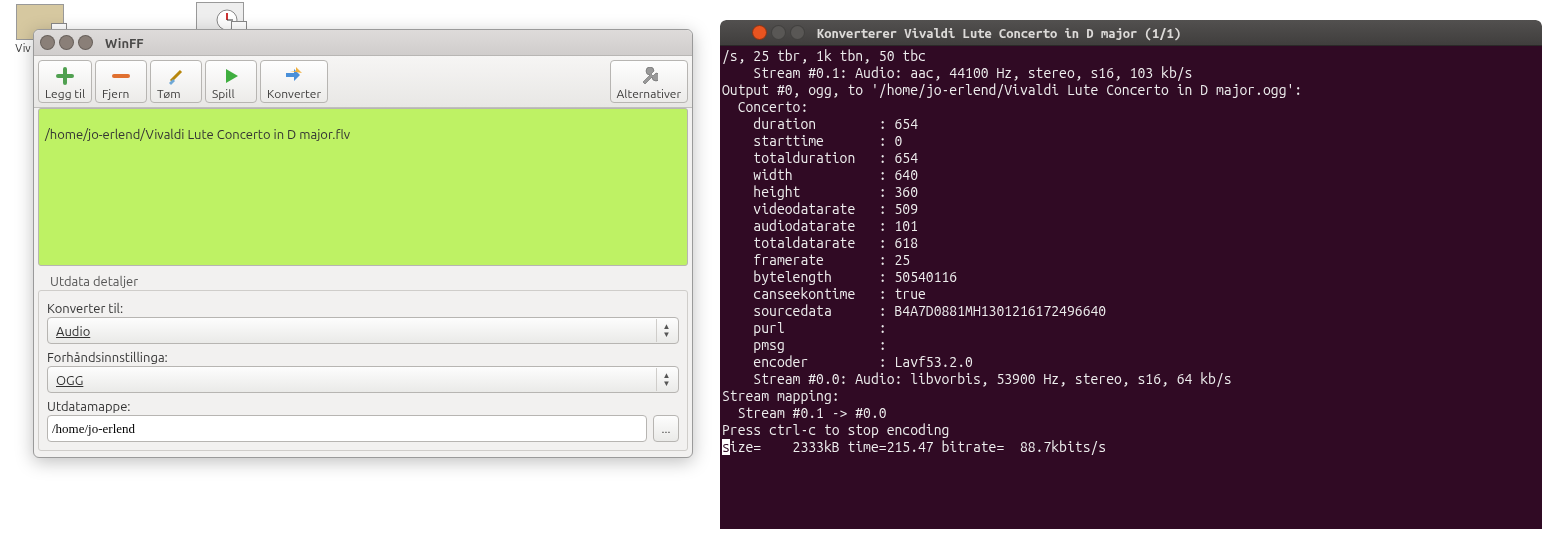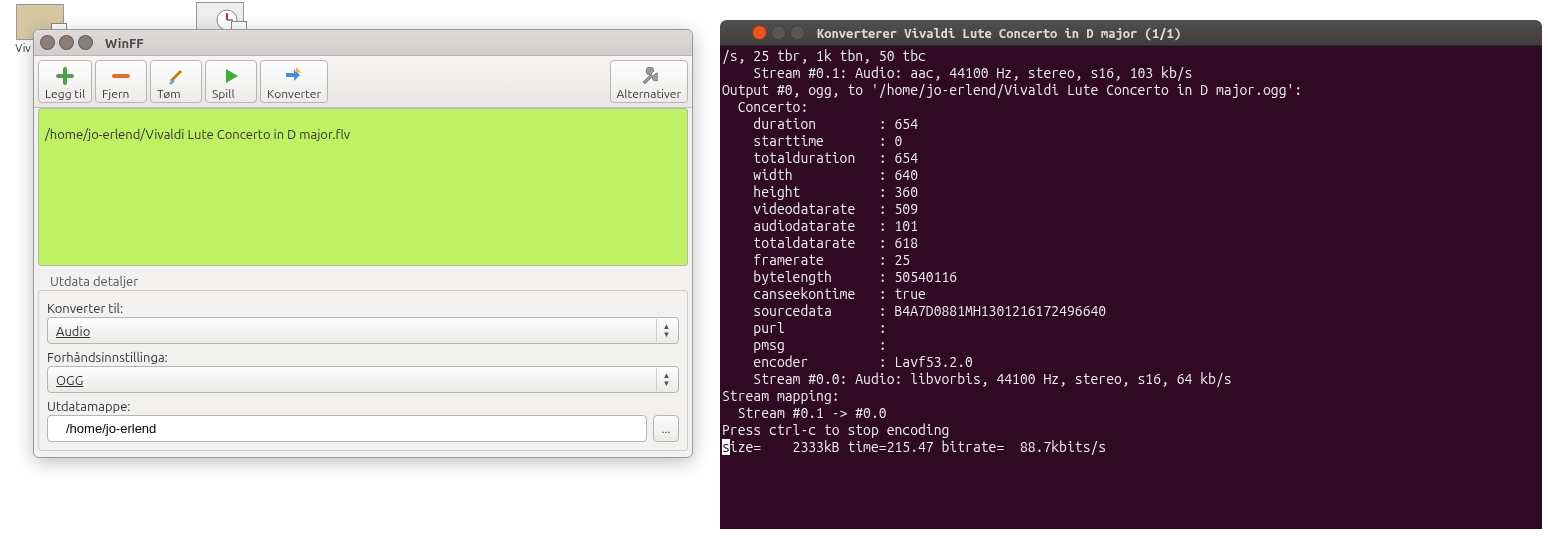--- a/index.html
+++ b/index.html
@@ -136,22 +136,23 @@
     font-size:8px; color:#555; line-height:8px;
     border-left:1px solid #cfcdca;
   }
   .row { display:flex; gap:6px; align-items:center; }
   .textin {
     flex:1;
     height: 27px;
     border:1px solid #b7b5b2;
     border-radius:4px;
     background:#fff;
-    padding:3px 18px;
+    padding:3px 4px;
     font-size:13px;
+    font-family:Liberation Serif, serif;
   }
   .browse {
     width:26px; height:27px;
     border:1px solid #b7b5b2;
     border-radius:4px;
     background:linear-gradient(#fdfdfd,#eaeae8);
     display:flex;align-items:center;justify-content:center;
     font-size:12px; color:#444;
     cursor:pointer;
   }
@@ -315,18 +316,18 @@
 <span>    videodatarate   : 509</span>
 <span>    audiodatarate   : 101</span>
 <span>    totaldatarate   : 618</span>
 <span>    framerate       : 25</span>
 <span>    bytelength      : 50540116</span>
 <span>    canseekontime   : true</span>
 <span>    sourcedata      : B4A7D0881MH1301216172496640</span>
 <span>    purl            : </span>
 <span>    pmsg            : </span>
 <span>    encoder         : Lavf53.2.0</span>
-<span>    Stream #0.0: Audio: libvorbis, 44100 Hz, stereo, s16, 64 kb/s</span>
+<span>    Stream #0.0: Audio: libvorbis, 53900 Hz, stereo, s16, 64 kb/s</span>
 <span>Stream mapping:</span>
 <span>  Stream #0.1 -&gt; #0.0</span>
 <span>Press ctrl-c to stop encoding</span>
 <span class="cursor">s</span><span>ize=    2333kB time=215.47 bitrate=  88.7kbits/s</span></div>
 </div>
 
 </body></html>

